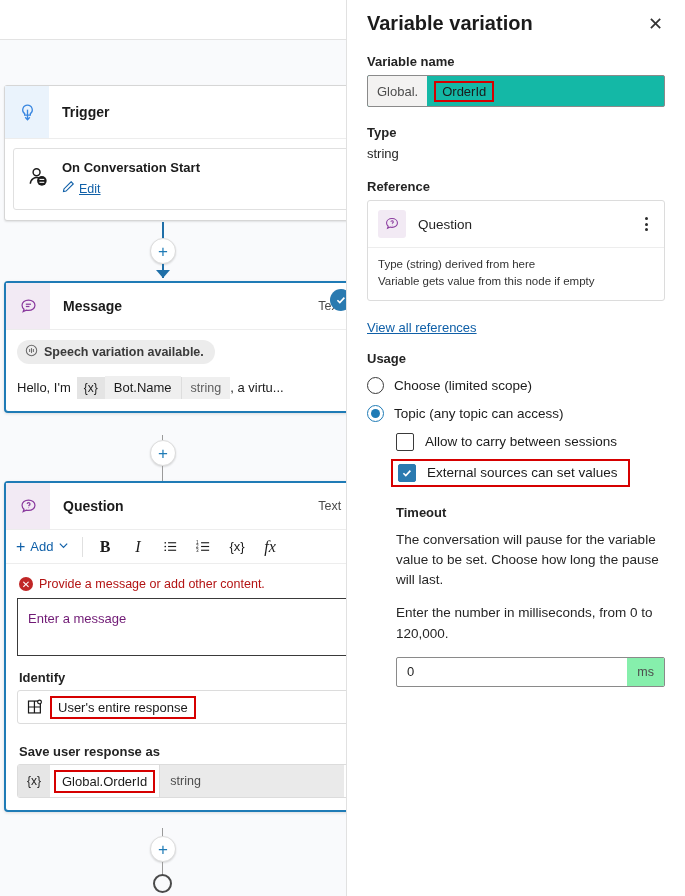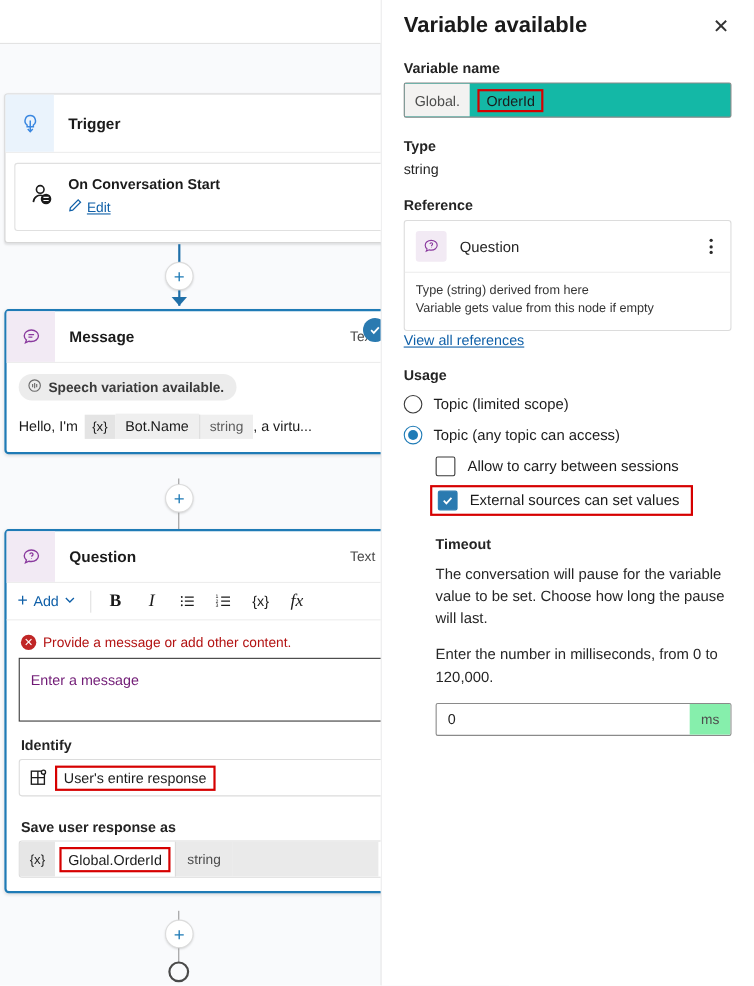--- a/index.html
+++ b/index.html
@@ -164,21 +164,21 @@
   .refcard-head { display:flex; align-items:center; padding:9px 10px;
                   border-bottom:1px solid #ededed; }
   .ref-iconbox { width:28px; height:28px; background:#f2eaf4; border-radius:3px;
                  display:flex; align-items:center; justify-content:center;
                  flex:0 0 28px; }
   .ref-title { font-size:13.5px; margin-left:12px; flex:1; }
   .vdots { display:flex; flex-direction:column; gap:2.5px; padding:0 6px; }
   .vdots i { width:3px; height:3px; background:#2b2b2b; border-radius:50%; display:block; }
   .refcard-body { padding:8px 10px 9px 10px; font-size:11.5px; color:#333;
                   line-height:1.5; }
-  .viewall { display:inline-block; margin-top:1px; color:#1060a8; font-size:13px;
+  .viewall { display:inline-block; margin-top:19px; color:#1060a8; font-size:13px;
              text-decoration:underline; }
 
   .optrow { display:flex; align-items:center; gap:10px; margin-top:11px; }
   .radio { width:17px; height:17px; border-radius:50%; border:1.5px solid #3a3a3a;
            flex:0 0 17px; }
   .radio.on { border-color:#1f7bb6; display:flex; align-items:center;
               justify-content:center; }
   .radio.on::after { content:''; width:9px; height:9px; border-radius:50%;
                      background:#1f7bb6; }
   .optlabel { font-size:13.5px; color:#1b1b1b; }
@@ -401,21 +401,21 @@
 
     <div class="conn-gray" style="top:828px; height:17px;"></div>
     <div class="plusbtn" style="top:836px;">+</div>
     <div class="conn-gray" style="top:862px; height:15px;"></div>
     <div class="endcircle" style="top:874px;"></div>
   </div>
 
   <div id="props-pane">
 
     <div class="pp-head">
-      <div class="pp-title">Variable available</div>
+      <div class="pp-title">Variable variation</div>
       <div class="pp-close">✕</div>
     </div>
 
     <div class="pp-label">Variable name</div>
     <div class="varname-field">
       <span class="vn-prefix">Global.</span>
       <span class="vn-val redbox">OrderId</span>
     </div>
 
     <div class="pp-label">Type</div>
@@ -442,21 +442,21 @@
         <div>Type (string) derived from here</div>
         <div>Variable gets value from this node if empty</div>
       </div>
     </div>
     <a class="viewall" href="#">View all references</a>
 
     <div class="pp-label" style="margin-top:16px;">Usage</div>
 
     <div class="optrow">
       <span class="radio"></span>
-      <span class="optlabel">Topic (limited scope)</span>
+      <span class="optlabel">Choose (limited scope)</span>
     </div>
     <div class="optrow">
       <span class="radio on"></span>
       <span class="optlabel">Topic (any topic can access)</span>
     </div>
 
     <div class="cbrow">
       <span class="cbox"></span>
       <span class="optlabel">Allow to carry between sessions</span>
     </div>

